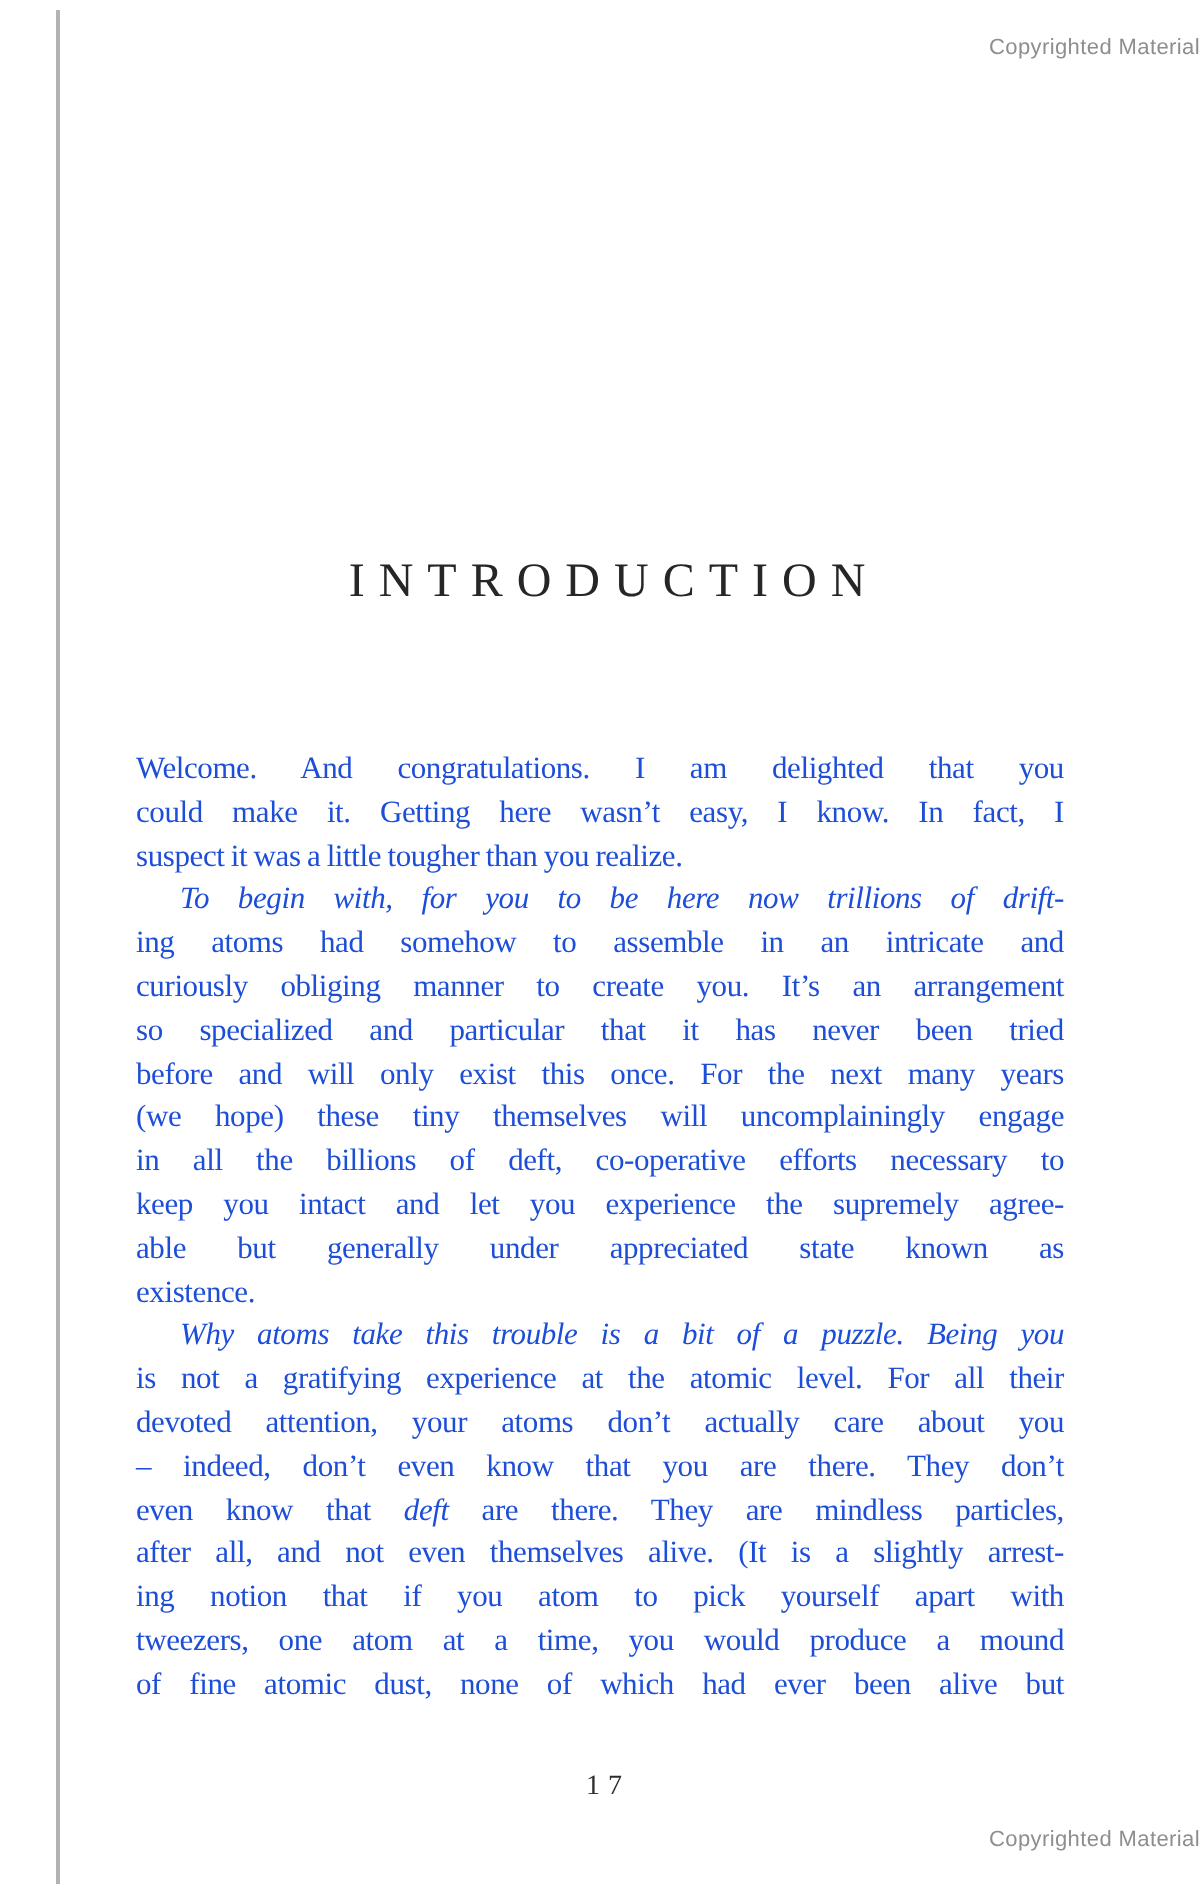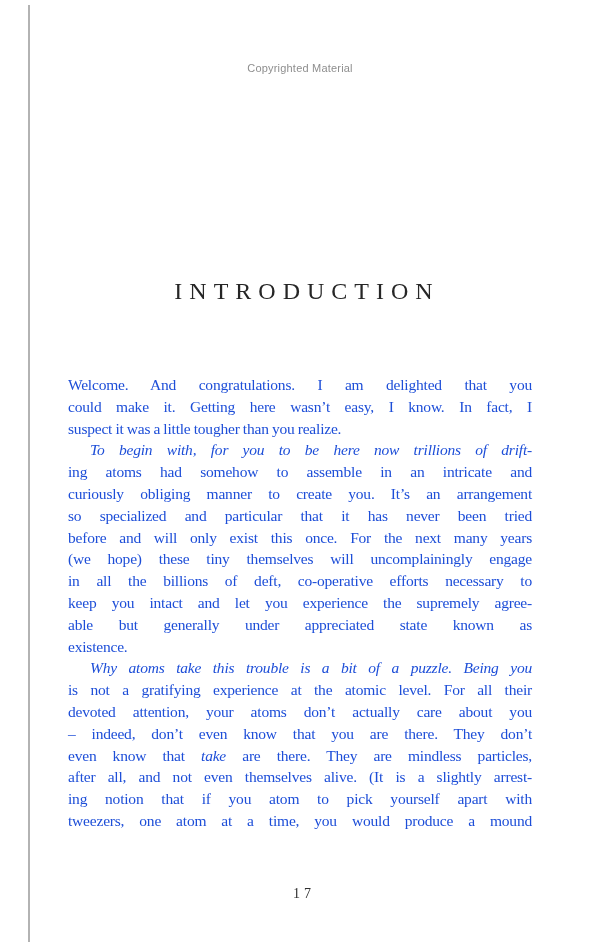--- a/index.html
+++ b/index.html
@@ -21,26 +21,25 @@
     left: 28px;
     top: 5px;
     bottom: 5px;
     width: 2px;
     background: #b3b3b3;
   }
   .notice {
     position: absolute;
     left: 0;
     width: 100%;
-    text-align: center;
+    text-align: right;
     font-family: "Liberation Sans", "DejaVu Sans", sans-serif;
     font-size: 11px;
     color: #8e8e8e;
     letter-spacing: 0.2px;
-    margin-top: 44px;
   }
   .notice.top { top: 18px; }
   .notice.bottom { top: 914px; }
   .heading {
     position: absolute;
     top: 278px;
     left: 0;
     width: 100%;
     margin: 0;
     text-align: center;
@@ -107,20 +106,21 @@
       <div class="line">before and will only exist this once. For the next many years</div>
       <div class="line">(we hope) these tiny themselves will uncomplainingly engage</div>
       <div class="line">in all the billions of deft, co-operative efforts necessary to</div>
       <div class="line">keep you intact and let you experience the supremely agree-</div>
       <div class="line">able but generally under appreciated state known as</div>
       <div class="line lastline">existence.</div>
       <div class="line indent">Why atoms take this trouble is a bit of a puzzle. Being you</div>
       <div class="line">is not a gratifying experience at the atomic level. For all their</div>
       <div class="line">devoted attention, your atoms don’t actually care about you</div>
       <div class="line">– indeed, don’t even know that you are there. They don’t</div>
-      <div class="line">even know that <i>take</i> are there. They are mindless particles,</div>
+      <div class="line">even know that <i>deft</i> are there. They are mindless particles,</div>
       <div class="line">after all, and not even themselves alive. (It is a slightly arrest-</div>
       <div class="line">ing notion that if you atom to pick yourself apart with</div>
       <div class="line">tweezers, one atom at a time, you would produce a mound</div>
+      <div class="line">of fine atomic dust, none of which had ever been alive but</div>
     </div>
   <div class="page-number">17</div>
   <div class="notice bottom">Copyrighted Material</div>
 </div>
 
 </body></html>

